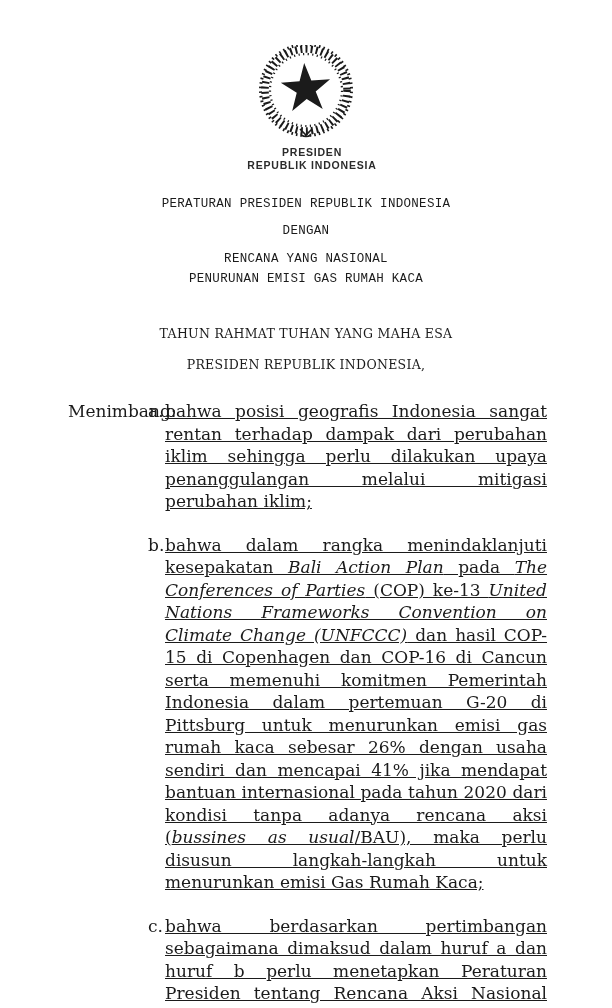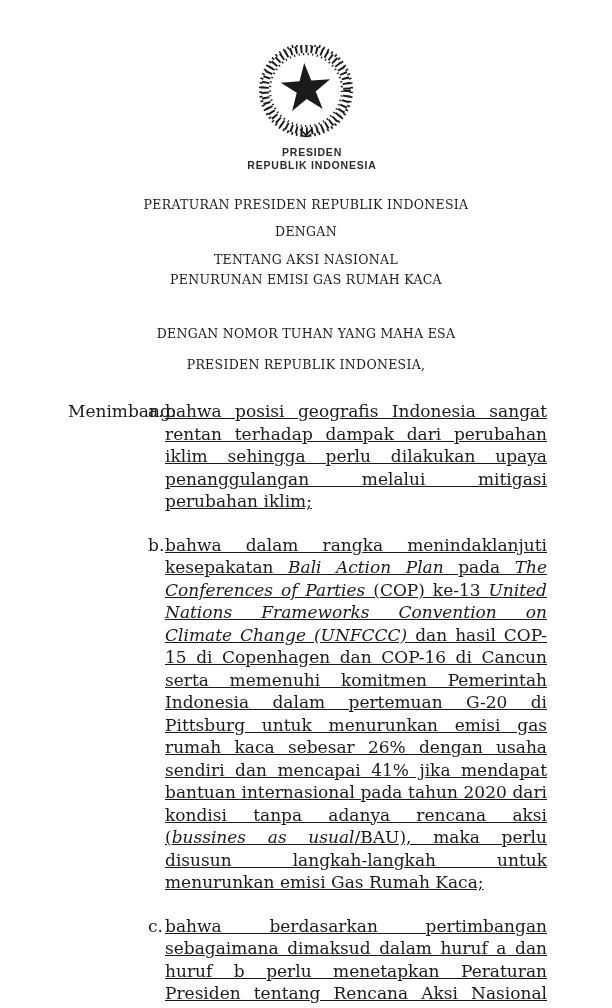--- a/index.html
+++ b/index.html
@@ -31,20 +31,21 @@
     letter-spacing: 0.8px;
     margin-top: 3px;
     margin-left: 12px;
   }
   .doc-title {
     margin-top: 26px;
     text-align: center;
     font-size: 12.5px;
     letter-spacing: 0.3px;
     color: #1b1b1b;
+    font-family: Liberation Mono, monospace;
   }
   .t-line { line-height: 15px; }
   .t-line.sp-after-lg { margin-bottom: 13px; }
   .t-line.sp-after-md { margin-bottom: 12px; }
   .t-line.sp-after-sm { margin-bottom: 5px; }
   .t-nomor { word-spacing: 6px; }
   .invocation {
     margin-top: 39px;
     text-align: center;
     font-size: 12.5px;
@@ -111,25 +112,25 @@
     </svg>
     <div class="letterhead-text">
       <div>PRESIDEN</div>
       <div>REPUBLIK INDONESIA</div>
     </div>
   </div>
 
   <div class="doc-title">
     <div class="t-line sp-after-md">PERATURAN PRESIDEN REPUBLIK INDONESIA</div>
     <div class="t-line sp-after-lg">DENGAN</div>
-    <div class="t-line sp-after-sm">TENTANG AKSI NASIONAL</div>
+    <div class="t-line sp-after-sm">RENCANA YANG NASIONAL</div>
     <div class="t-line">PENURUNAN EMISI GAS RUMAH KACA</div>
   </div>
 
-  <div class="invocation">DENGAN NOMOR TUHAN YANG MAHA ESA</div>
+  <div class="invocation">TAHUN RAHMAT TUHAN YANG MAHA ESA</div>
 
   <div class="authority">PRESIDEN REPUBLIK INDONESIA,</div>
 
   <div class="considering">
     <div class="considering-label">Menimbang:</div>
     <div class="considering-items">
       <div class="item">
         <div class="item-marker">a.</div>
         <div class="item-text"><span>bahwa posisi geografis Indonesia sangat rentan terhadap dampak dari perubahan iklim sehingga perlu dilakukan upaya penanggulangan melalui mitigasi perubahan iklim;</span></div>
       </div>

